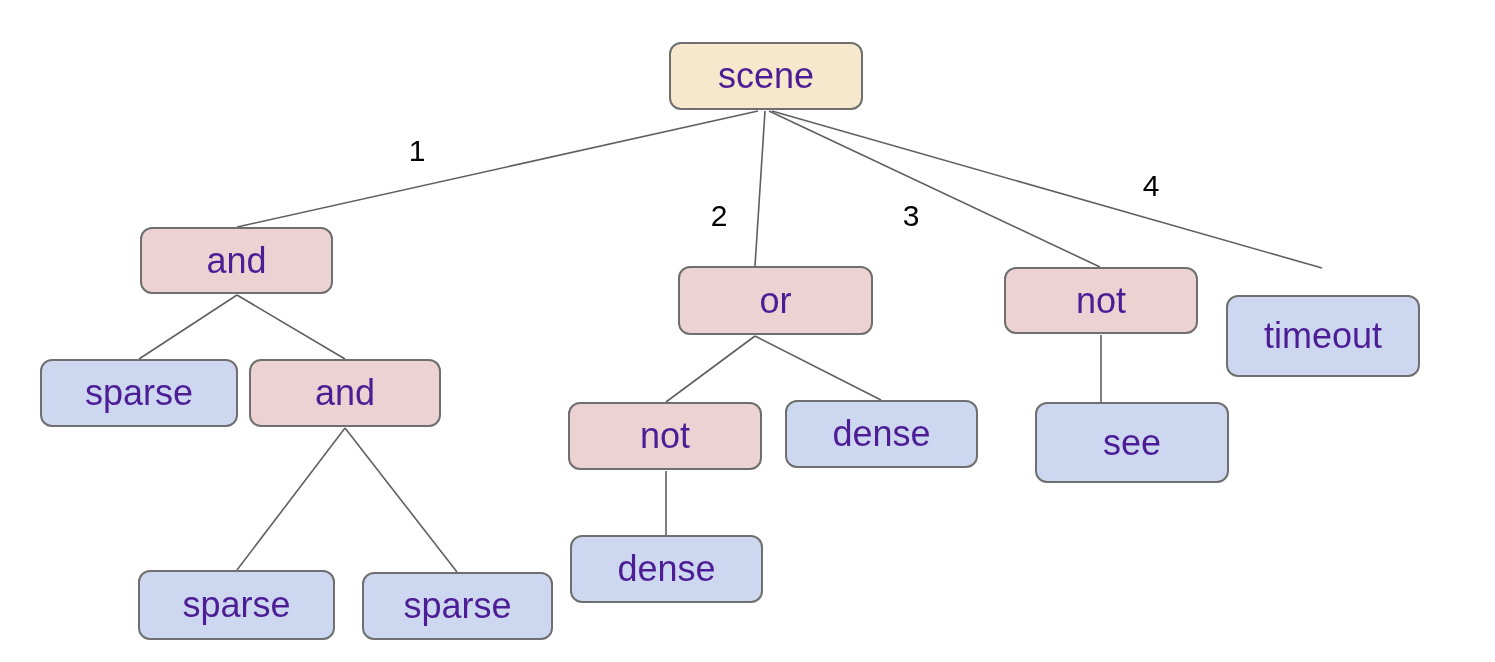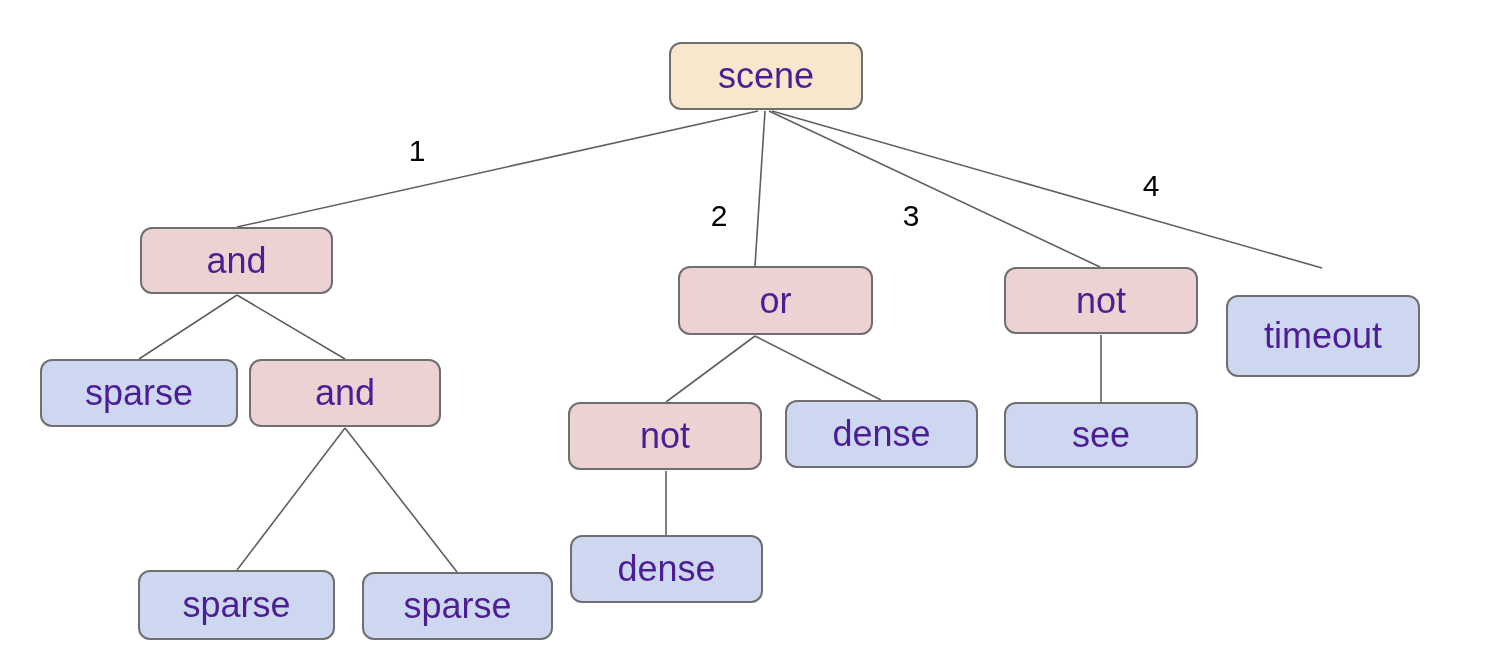--- a/index.html
+++ b/index.html
@@ -90,21 +90,21 @@
   <div class="node leaf" style="left:1226px; top:268px; width:194px; height:82px;margin-top:27px;">timeout</div>
 
   <div class="node leaf" style="left:40px;   top:359px; width:198px; height:68px;">sparse</div>
 
   <div class="node operator" style="left:249px;  top:359px; width:192px; height:68px;">and</div>
 
   <div class="node operator" style="left:568px;  top:402px; width:194px; height:68px;">not</div>
 
   <div class="node leaf" style="left:785px;  top:400px; width:193px; height:68px;">dense</div>
 
-  <div class="node leaf" style="left:1004px; top:402px; width:194px; height:66px;">see</div>
+  <div class="node leaf" style="left:1035px; top:402px; width:194px; height:81px;">see</div>
 
   <div class="node leaf" style="left:570px;  top:535px; width:193px; height:68px;">dense</div>
 
   <div class="node leaf" style="left:138px;  top:570px; width:197px; height:70px;">sparse</div>
 
   <div class="node leaf" style="left:362px;  top:572px; width:191px; height:68px;">sparse</div>
 
 </div>
 
 </body></html>

